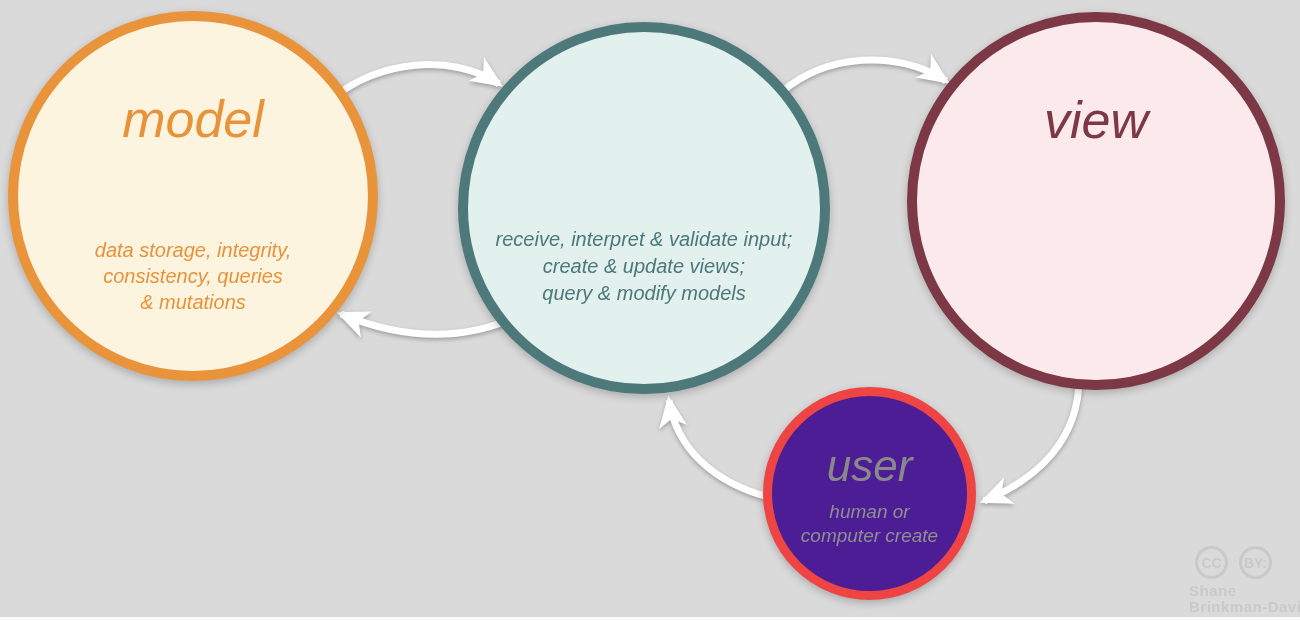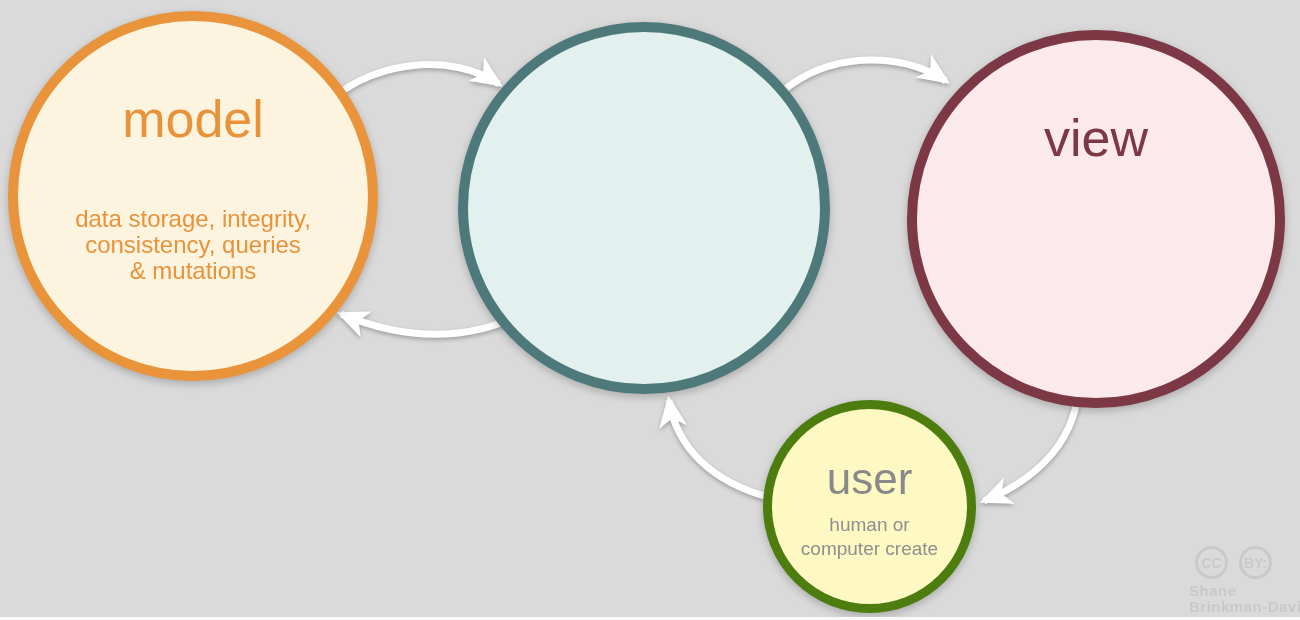--- a/index.html
+++ b/index.html
@@ -23,20 +23,21 @@
   svg.arrows {
     position: absolute;
     left: 0; top: 0;
     filter: drop-shadow(0px 2px 2px rgba(0,0,0,0.28));
   }
   .circle {
     position: absolute;
     border-radius: 50%;
     box-shadow: 0 3px 8px rgba(0,0,0,0.22);
     box-sizing: border-box;
+    font-style: italic;
   }
   .node-label {
     position: absolute;
     left: 0; right: 0;
     text-align: center;
     line-height: 1;
     white-space: nowrap;
   }
   .node-body {
     position: absolute;
@@ -46,48 +47,48 @@
   }
 
   
   .circle.model {
     left: 8px; top: 11px;
     width: 370px; height: 370px;
     background: #FDF4E0;
     border: 10px solid #E9943B;
   }
   .model .node-label { top: 72px; font-size: 52px; color: #E8923A; }
-  .model .node-body  { top: 185px; font-size: 24px; line-height: 26px; color: #E8923A; }
+  .model .node-body  { top: 216px; font-size: 20px; line-height: 26px; color: #E8923A; }
 
   
   .circle.controller {
     left: 458px; top: 22px;
     width: 372px; height: 372px;
     background: #E2F0EE;
     border: 10px solid #4D797B;
   }
   .controller .node-label { top: 64px; font-size: 52px; color: #4A767B; }
   .controller .node-body  { top: 194px; font-size: 20px; line-height: 27px; color: #4C787B; }
 
   
   .circle.view {
-    left: 907px; top: 30px;
+    left: 907px; top: 12px;
     width: 378px; height: 378px;
     background: #FBE9EC;
     border: 10px solid #7C3845;
   }
   .view .node-label { top: 72px; font-size: 52px; color: #7C3845; }
   .view .node-body  { top: 214px; font-size: 20px; line-height: 26px; color: #7C3845; }
 
   
   .circle.user {
-    left: 763px; top: 400px;
+    left: 763px; top: 387px;
     width: 213px; height: 213px;
-    background: #fef9c3;
-    border: 9px solid #4d7c0f;
+    background: #4c1d95;
+    border: 9px solid #ef4444;
   }
   .user .node-label { top: 48px; font-size: 44px; color: #898989; }
   .user .node-body  { top: 104px; font-size: 19px; line-height: 24px; color: #8F8F8F; }
 
   
   .attribution {
     position: absolute;
     left: 1189px; top: 546px;
     color: #C9C9C9;
   }
@@ -131,20 +132,23 @@
   </svg>
 
   <div class="circle model">
     <div class="node-label">model</div>
     <div class="node-body">data storage, integrity,
 consistency, queries
 &amp; mutations</div>
   </div>
 
   <div class="circle controller">
+    <div class="node-body">receive, interpret &amp; validate input;
+create &amp; update views;
+query &amp; modify models</div>
   </div>
 
   <div class="circle view">
     <div class="node-label">view</div>
   </div>
 
   <div class="circle user">
     <div class="node-label">user</div>
     <div class="node-body">human or
 computer create</div>

